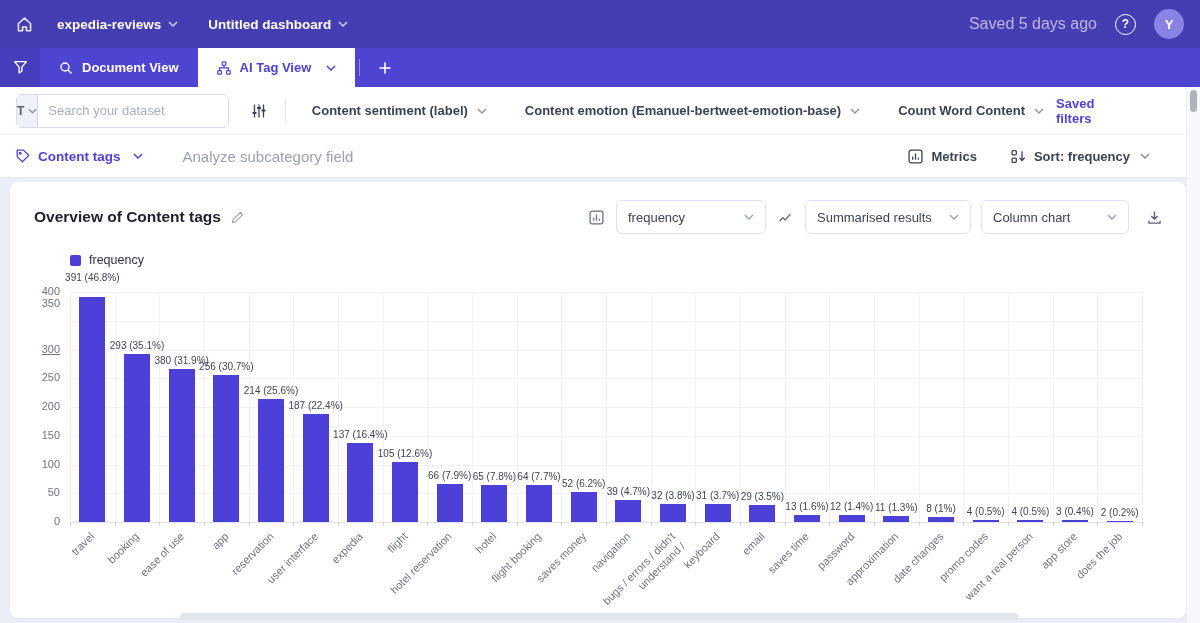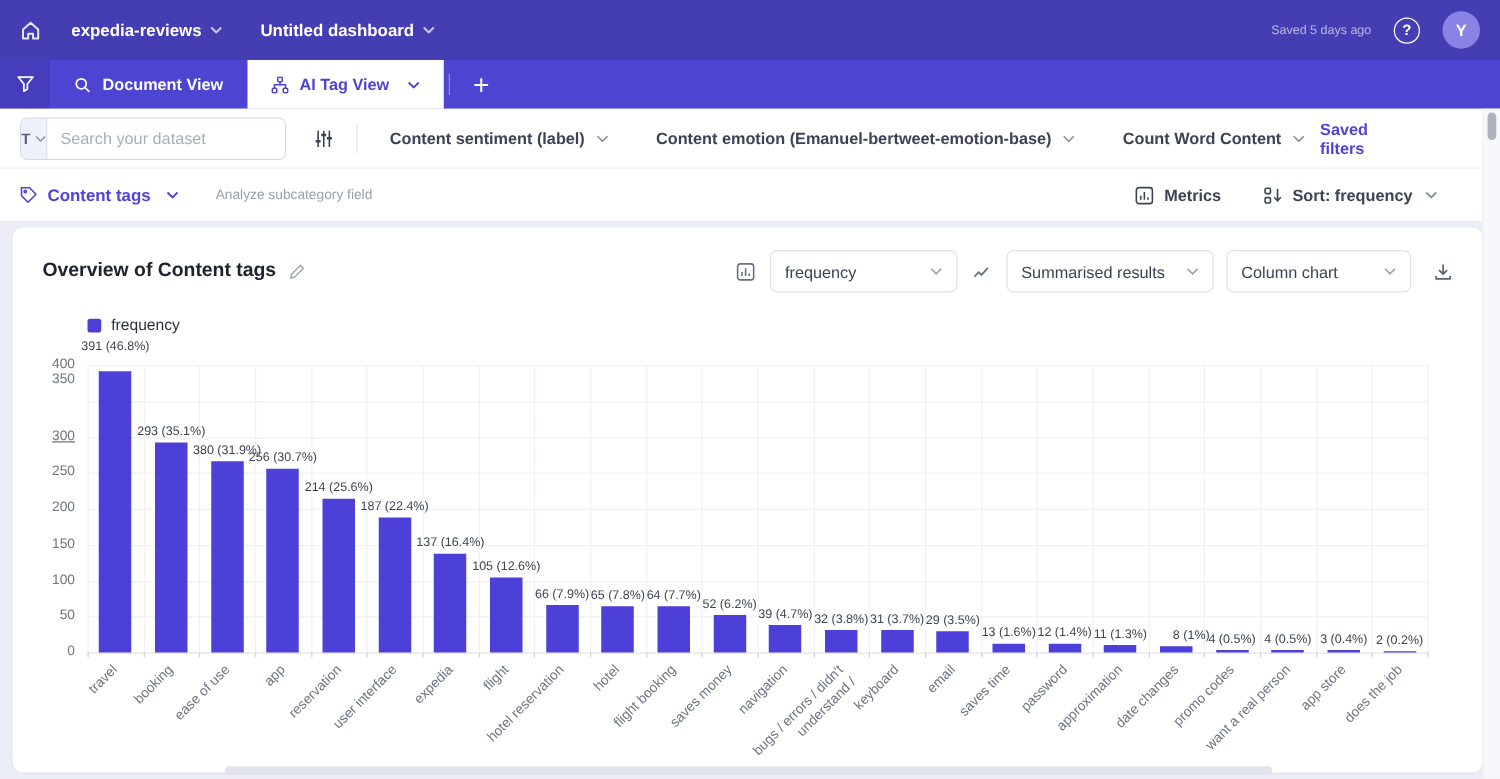--- a/index.html
+++ b/index.html
@@ -16,21 +16,21 @@
     height:48px; background:#453db2; color:#fff;
     display:flex; align-items:center; padding:0 16px; position:relative;
   }
   .topnav .home-btn { color:#e8e7fb; margin-right:24px; cursor:pointer; }
   .nav-dd { display:flex; align-items:center; gap:7px; font-size:13.5px; font-weight:600; color:#fff; margin-right:30px; cursor:pointer; }
   .nav-dd .chev { color:#cfcdf4; }
   .nav-center { position:absolute; left:440px; display:flex; align-items:center; gap:8px; }
   .nav-item { font-size:13.5px; font-weight:600; color:#eceafc; padding:7px 16px; border-radius:6px; cursor:pointer; }
   .nav-item.active { background:#5c54c6; color:#fff; }
   .nav-right { margin-left:auto; display:flex; align-items:center; gap:18px; }
-  .saved-status { font-size:10px; color:rgba(255,255,255,.62); }
+  .saved-status { font-size:16px; color:rgba(255,255,255,.62); }
   .help-btn { width:21px; height:21px; border:1.6px solid #fff; border-radius:50%; display:flex; align-items:center; justify-content:center; font-size:12px; font-weight:700; color:#fff; cursor:pointer; }
   .avatar { width:30px; height:30px; border-radius:50%; background:#8a83e6; color:#fff; font-size:13px; font-weight:700; display:flex; align-items:center; justify-content:center; cursor:pointer; }
 
   
   .tabbar { height:39px; background:#4d44d2; display:flex; align-items:stretch; }
   .funnel-btn { width:40px; background:rgba(0,0,0,.10); display:flex; align-items:center; justify-content:center; color:#fff; cursor:pointer; }
   .vtab { display:flex; align-items:center; gap:9px; padding:0 19px; font-size:13px; font-weight:600; color:#fff; cursor:pointer; white-space:nowrap; }
   .vtab.active { background:#fff; color:#4c43ce; }
   .tab-sep { width:1px; background:rgba(255,255,255,.4); margin:11px 4px; }
   .add-tab { color:#fff; display:flex; align-items:center; padding:0 14px; cursor:pointer; }
@@ -45,21 +45,21 @@
   .sliders-btn { margin:0 18px 0 22px; color:#3c4254; cursor:pointer; }
   .vdiv { width:1px; height:24px; background:#e4e6ee; }
   .qfilter { display:flex; align-items:center; gap:9px; font-size:13px; font-weight:600; color:#3c4254; padding:0 12px; margin-left:14px; cursor:pointer; white-space:nowrap; }
   .qfilter .chev { color:#8b91a3; }
   .saved-filters { margin-left:auto; margin-right:60px; color:#4f43d8; font-size:13px; font-weight:700; cursor:pointer; }
 
   
   .analyze-row { height:43px; background:#fff; display:flex; align-items:center; padding:0 16px; border-bottom:1px solid #e7e9f1; }
   .content-tags { display:flex; align-items:center; gap:8px; color:#4f43d8; font-size:13.5px; font-weight:700; cursor:pointer; }
   .content-tags .chev { color:#4f43d8; margin-left:4px; }
-  .subcat { margin-left:30px; font-size:11px; color:#9aa0af; cursor:pointer; }
+  .subcat { margin-left:40px; font-size:15px; color:#9aa0af; cursor:pointer; }
   .analyze-right { margin-left:auto; margin-right:34px; display:flex; align-items:center; gap:34px; }
   .tool-link { display:flex; align-items:center; gap:8px; font-size:13px; font-weight:600; color:#3c4254; cursor:pointer; }
   .tool-link .chev { color:#8b91a3; margin-left:2px; }
 
   
   .main { height:445px; background:#eceef7; padding:4px 14px 0 10px; position:relative; }
   .card { background:#fff; border-radius:8px; height:436px; box-shadow:0 1px 2px rgba(30,33,60,.05); padding:18px 24px 0; position:relative; }
   .card-header { display:flex; align-items:center; height:34px; }
   .card-title { font-size:15.5px; font-weight:700; color:#20232e; }
   .edit-btn { margin-left:10px; color:#9aa0ae; cursor:pointer; }
@@ -462,21 +462,21 @@
         <div class="vallabel" style="left: 72.9167%; bottom: 9.9px;">12 (1.4%)</div>
         <div class="xlab" style="left: 72.9167%;">
           <div class="xlab-inner">password</div>
         </div>
         <div class="bar" style="left: calc(77.0833% - 13px); height: 6.325px; background: rgb(76, 64, 217);"></div>
         <div class="vallabel" style="left: 77.0833%; bottom: 9.325px;">11 (1.3%)</div>
         <div class="xlab" style="left: 77.0833%;">
           <div class="xlab-inner">approximation</div>
         </div>
         <div class="bar" style="left: calc(81.25% - 13px); height: 4.6px; background: rgb(76, 64, 217);"></div>
-        <div class="vallabel" style="left: 81.25%; bottom: 7.6px; margin-left: 12px;">8 (1%)</div>
+        <div class="vallabel" style="left: 81.25%; bottom: 7.6px;">8 (1%)</div>
         <div class="xlab" style="left: 81.25%;">
           <div class="xlab-inner">date changes</div>
         </div>
         <div class="bar" style="left: calc(85.4167% - 13px); height: 2.3px; background: rgb(76, 64, 217);"></div>
         <div class="vallabel" style="left: 85.4167%; bottom: 5.3px;">4 (0.5%)</div>
         <div class="xlab" style="left: 85.4167%;">
           <div class="xlab-inner">promo codes</div>
         </div>
         <div class="bar" style="left: calc(89.5833% - 13px); height: 2.3px; background: rgb(76, 64, 217);"></div>
         <div class="vallabel" style="left: 89.5833%; bottom: 5.3px;">4 (0.5%)</div>

